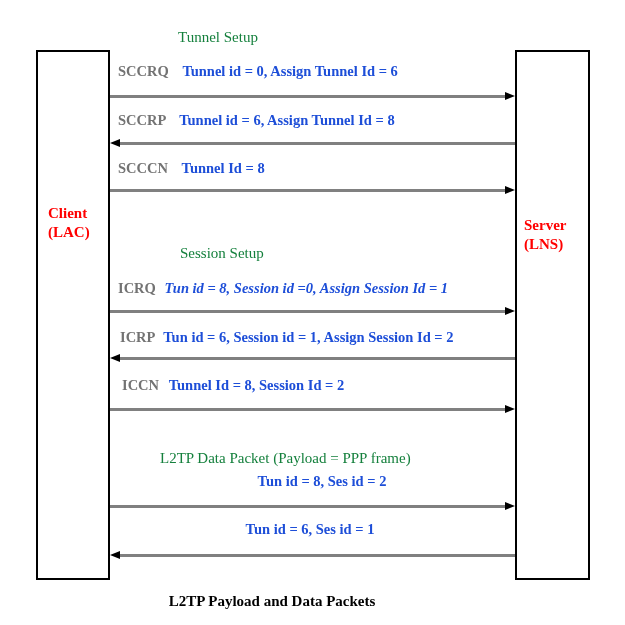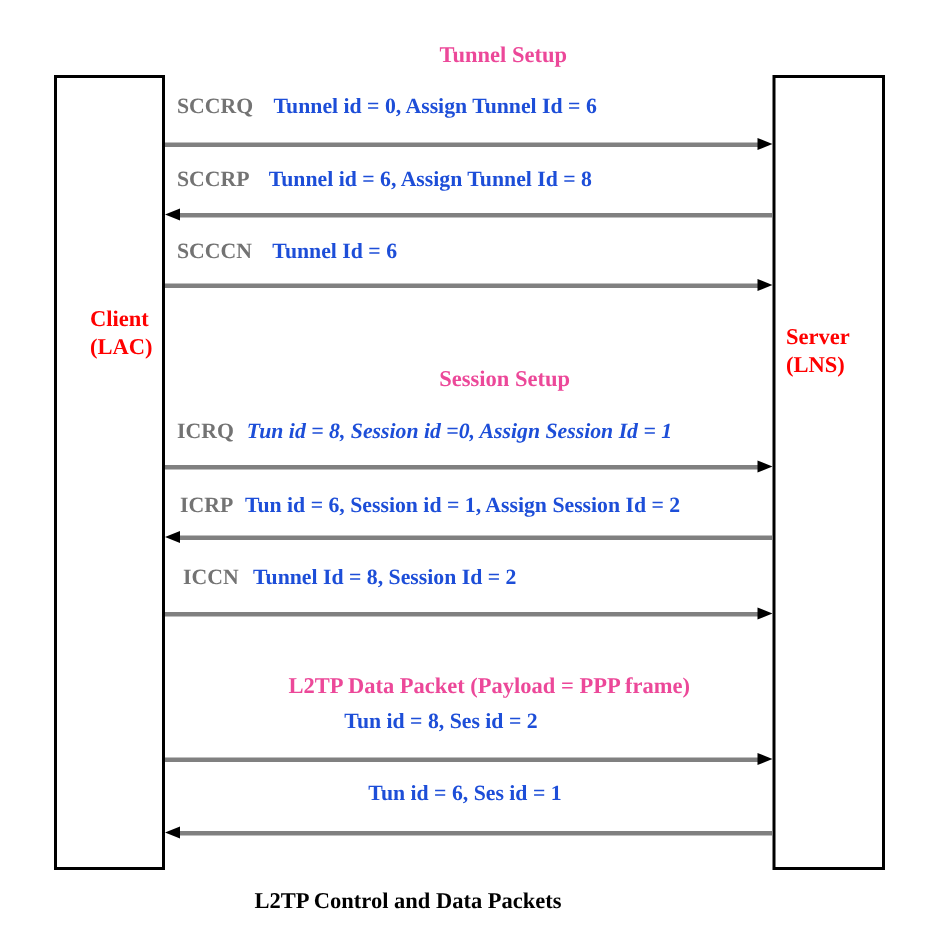--- a/index.html
+++ b/index.html
@@ -25,30 +25,30 @@
   #server-box { left: 515px; top: 50px; width: 75px; height: 530px; }
 
   .node-label {
     position: absolute;
     color: #ff0000;
     font-weight: bold;
     font-size: 15px;
     line-height: 19px;
     white-space: nowrap;
   }
-  #client-label { left: 60px; top: 204px; }
+  #client-label { left: 48px; top: 204px; }
   #server-label { left: 524px; top: 204px; margin-top: 12px; }
 
   .section-title {
     position: absolute;
-    color: #ec4899;
-    font-weight: bold;
+    color: #15803d;
+    font-weight: normal;
     font-size: 15px;
     white-space: nowrap;
-    text-align: right;
+    text-align: left;
   }
 
   .msg-line {
     position: absolute;
     font-size: 14.5px;
     color: #000000;
     font-weight: bold;
     white-space: nowrap;
   }
   .msg-code {
@@ -132,21 +132,21 @@
     <span class="msg-code">SCCRP</span>
     <span class="msg-body" style="margin-left:10px;">Tunnel id = 6, Assign Tunnel Id = 8</span>
   </div>
   <div class="arrow left" style="top:139px;">
     <div class="shaft"></div>
     <div class="head"></div>
   </div>
 
   <div class="msg-line" style="left:118px; top:160px;">
     <span class="msg-code">SCCCN</span>
-    <span class="msg-body" style="margin-left:10px;">Tunnel Id = 6</span>
+    <span class="msg-body" style="margin-left:10px;">Tunnel Id = 8</span>
   </div>
   <div class="arrow right" style="top:186px;">
     <div class="shaft"></div>
     <div class="head"></div>
   </div>
 
   <div class="section-title" style="left:180px; top:245px; width:200px;">Session Setup</div>
 
   <div class="msg-line" style="left:118px; top:280px;">
     <span class="msg-code">ICRQ</span>
@@ -170,31 +170,31 @@
     <span class="msg-code">ICCN</span>
     <span class="msg-body" style="margin-left:6px;">Tunnel Id = 8, Session Id = 2</span>
   </div>
   <div class="arrow right" style="top:405px;">
     <div class="shaft"></div>
     <div class="head"></div>
   </div>
 
   <div class="section-title" style="left:160px; top:450px; width:300px;">L2TP Data Packet (Payload = PPP frame)</div>
 
-  <div class="msg-line" style="left:144px; top:473px; width:300px; text-align:center;">
+  <div class="msg-line" style="left:172px; top:473px; width:300px; text-align:center;">
     <span class="msg-body">Tun id = 8, Ses id = 2</span>
   </div>
   <div class="arrow right" style="top:502px;">
     <div class="shaft"></div>
     <div class="head"></div>
   </div>
 
   <div class="msg-line" style="left:160px; top:521px; width:300px; text-align:center;">
     <span class="msg-body">Tun id = 6, Ses id = 1</span>
   </div>
   <div class="arrow left" style="top:551px;">
     <div class="shaft"></div>
     <div class="head"></div>
   </div>
 
-  <div class="caption" style="left:142px; top:593px; width:260px;">L2TP Control and Data Packets</div>
+  <div class="caption" style="left:142px; top:593px; width:260px;">L2TP Payload and Data Packets</div>
 
 </div>
 
 </body></html>

